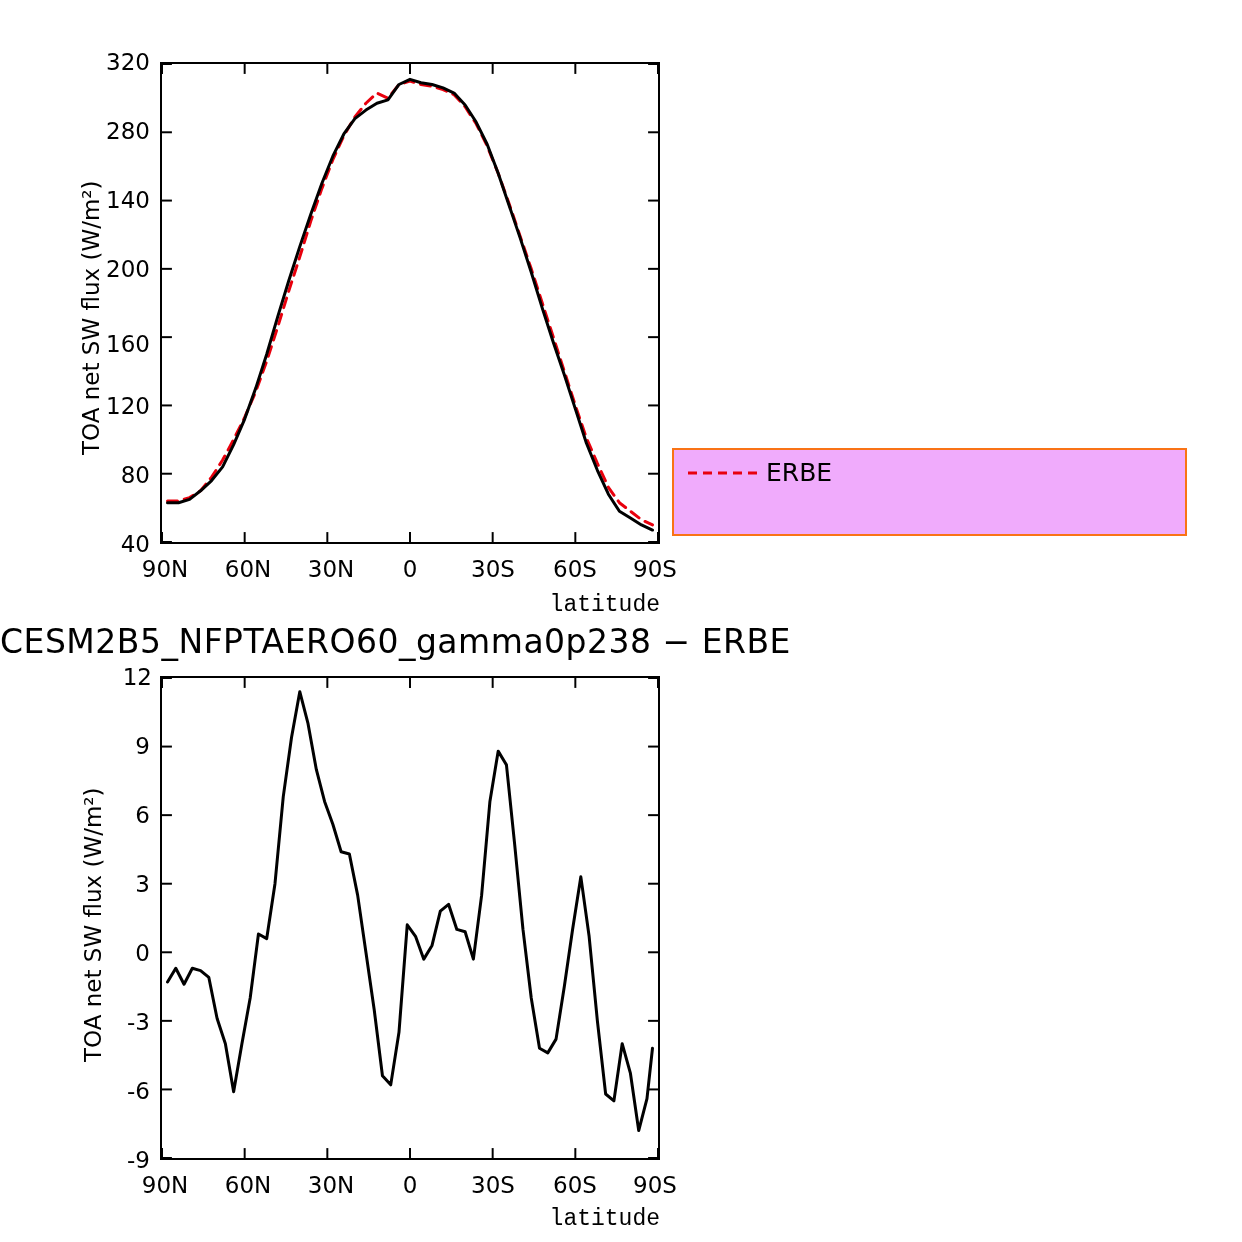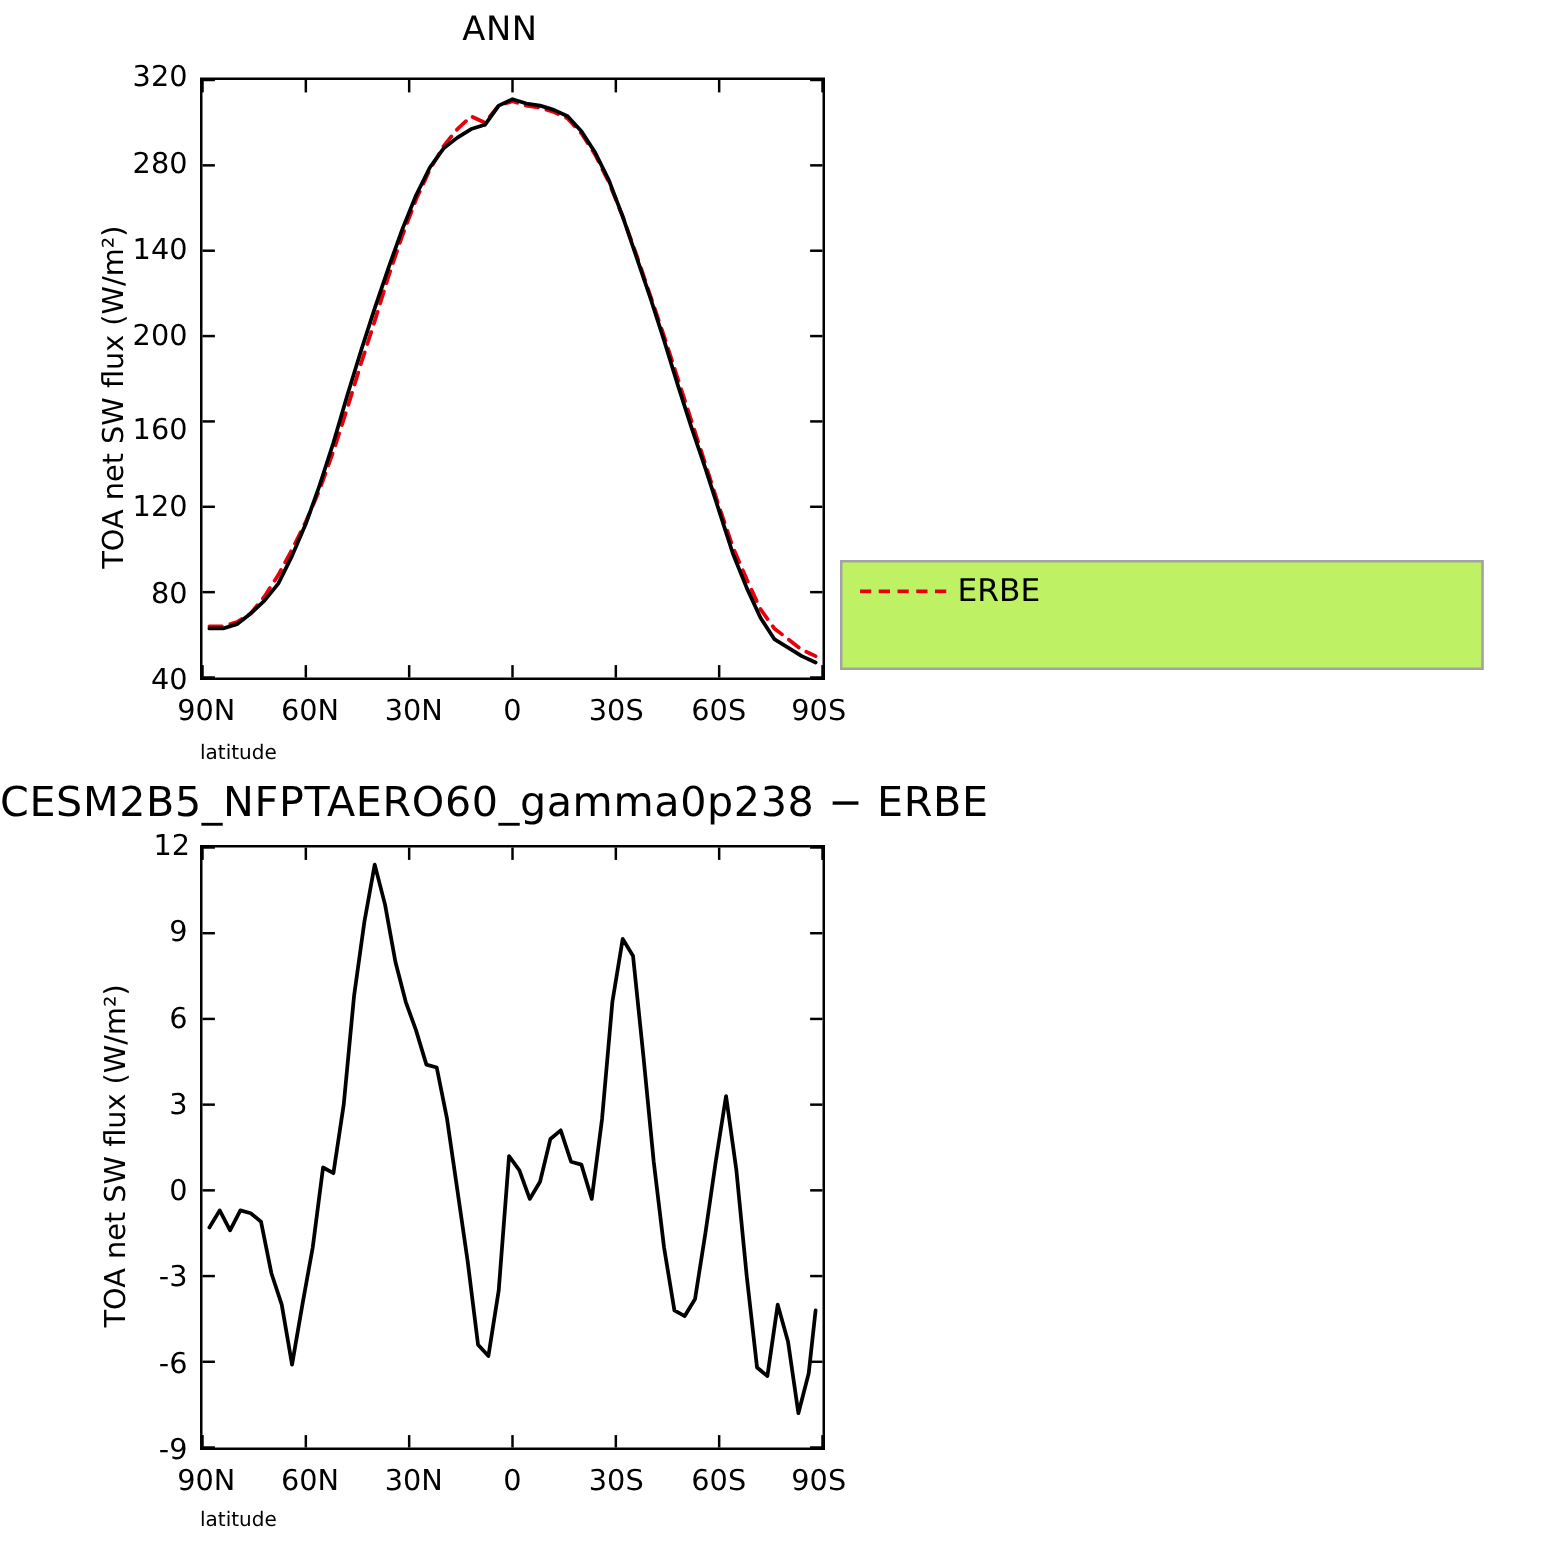--- a/index.html
+++ b/index.html
@@ -66,23 +66,24 @@
     transform-origin: 0 0;
     transform: rotate(-90deg);
     font-size: 23px;
     white-space: nowrap;
   }
   #ylabel-top { left: 78px; top: 455px; }
   #ylabel-bot { left: 80px; top: 1062px; }
 
   .xlabel {
     position: absolute;
-    font-size: 16px;
-    text-align: left;
+    font-size: 23px;
+    text-align: right;
     width: 500px;
+    font-family: Liberation Mono, monospace;
   }
   #xlabel-top { left: 160px; top: 592px; }
   #xlabel-bot { left: 160px; top: 1206px; }
 
   .tick-label-y {
     position: absolute;
     font-size: 23px;
     text-align: right;
     width: 70px;
     transform: translateY(-13px);
@@ -95,22 +96,22 @@
     transform: translateX(-40px);
   }
 
   #legend {
     position: absolute;
     left: 672px;
     top: 448px;
     width: 515px;
     height: 88px;
     box-sizing: border-box;
-    border: 2px solid #a3a3a3;
-    background: #bef264;
+    border: 2px solid #f97316;
+    background: #f0abfc;
   }
   .legend-row {
     position: absolute;
     left: 0;
     width: 100%;
     height: 44px;
   }
   #legend-row-0 { top: 0px; }
   #legend-row-1 { top: 42px; }
   .legend-sample {
@@ -126,21 +127,20 @@
     top: 8px;
     font-size: 25px;
     white-space: nowrap;
   }
 </style>
 </head>
 <body>
 
 <div class="panel" id="panel-top">
 
-  <div class="plot-title" id="title-top">ANN</div>
 
   <div class="ylabel" id="ylabel-top">TOA net SW flux (W/m²)</div>
 
   <div class="xlabel" id="xlabel-top">latitude</div>
 
   <div class="tick-label-y" style="left:80px; top:544px;">40</div>
   <div class="tick-label-y" style="left:80px; top:475px;">80</div>
   <div class="tick-label-y" style="left:80px; top:406px;">120</div>
   <div class="tick-label-y" style="left:80px; top:344px;">160</div>
   <div class="tick-label-y" style="left:80px; top:269px;">200</div>

